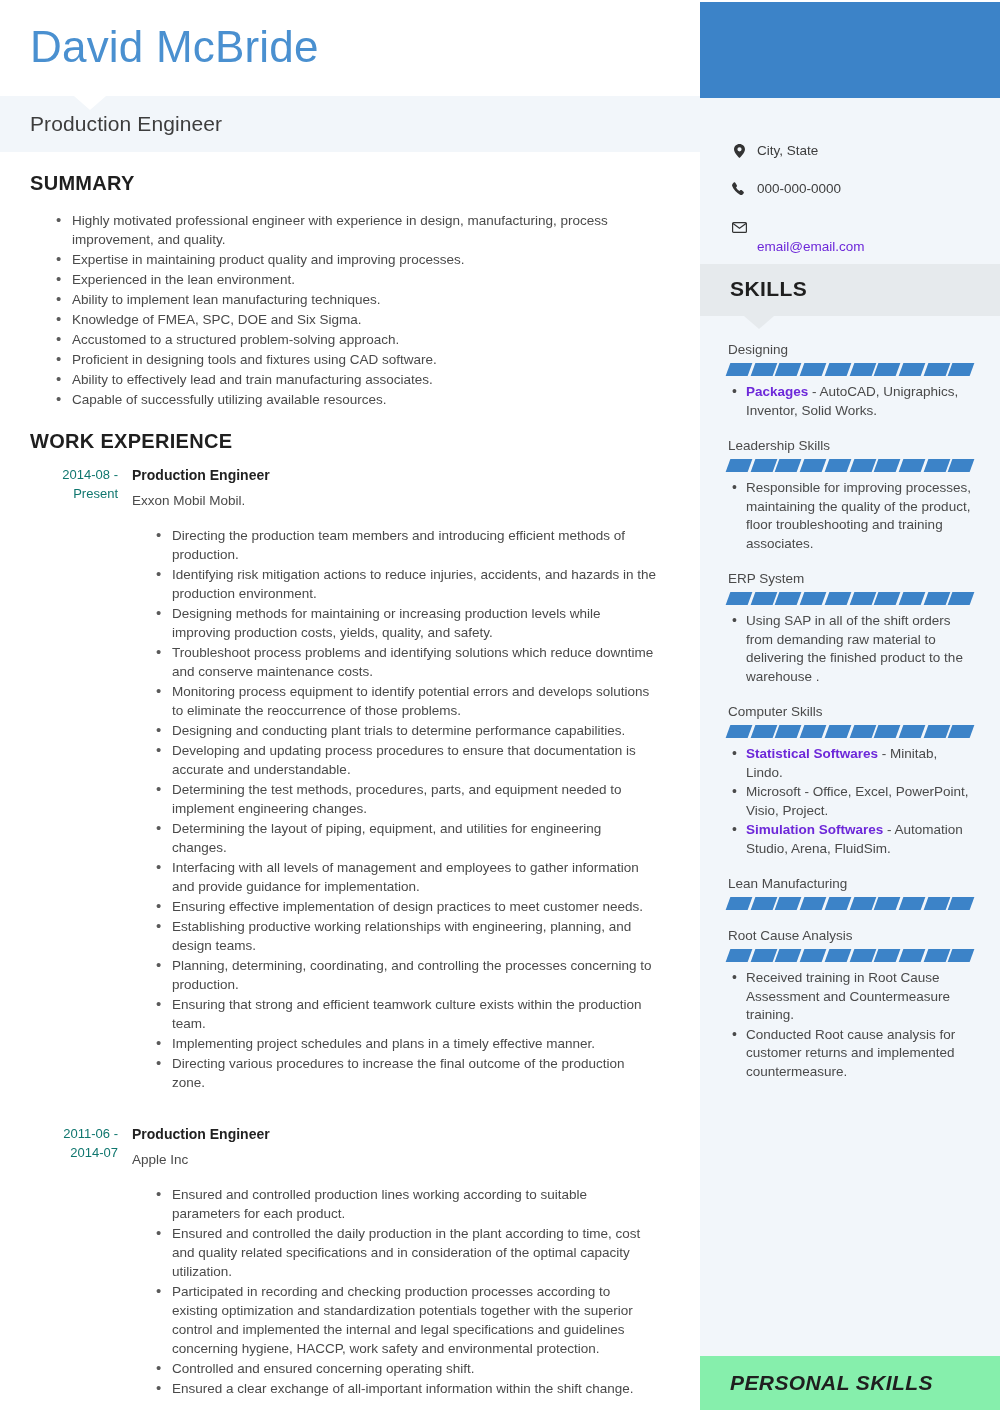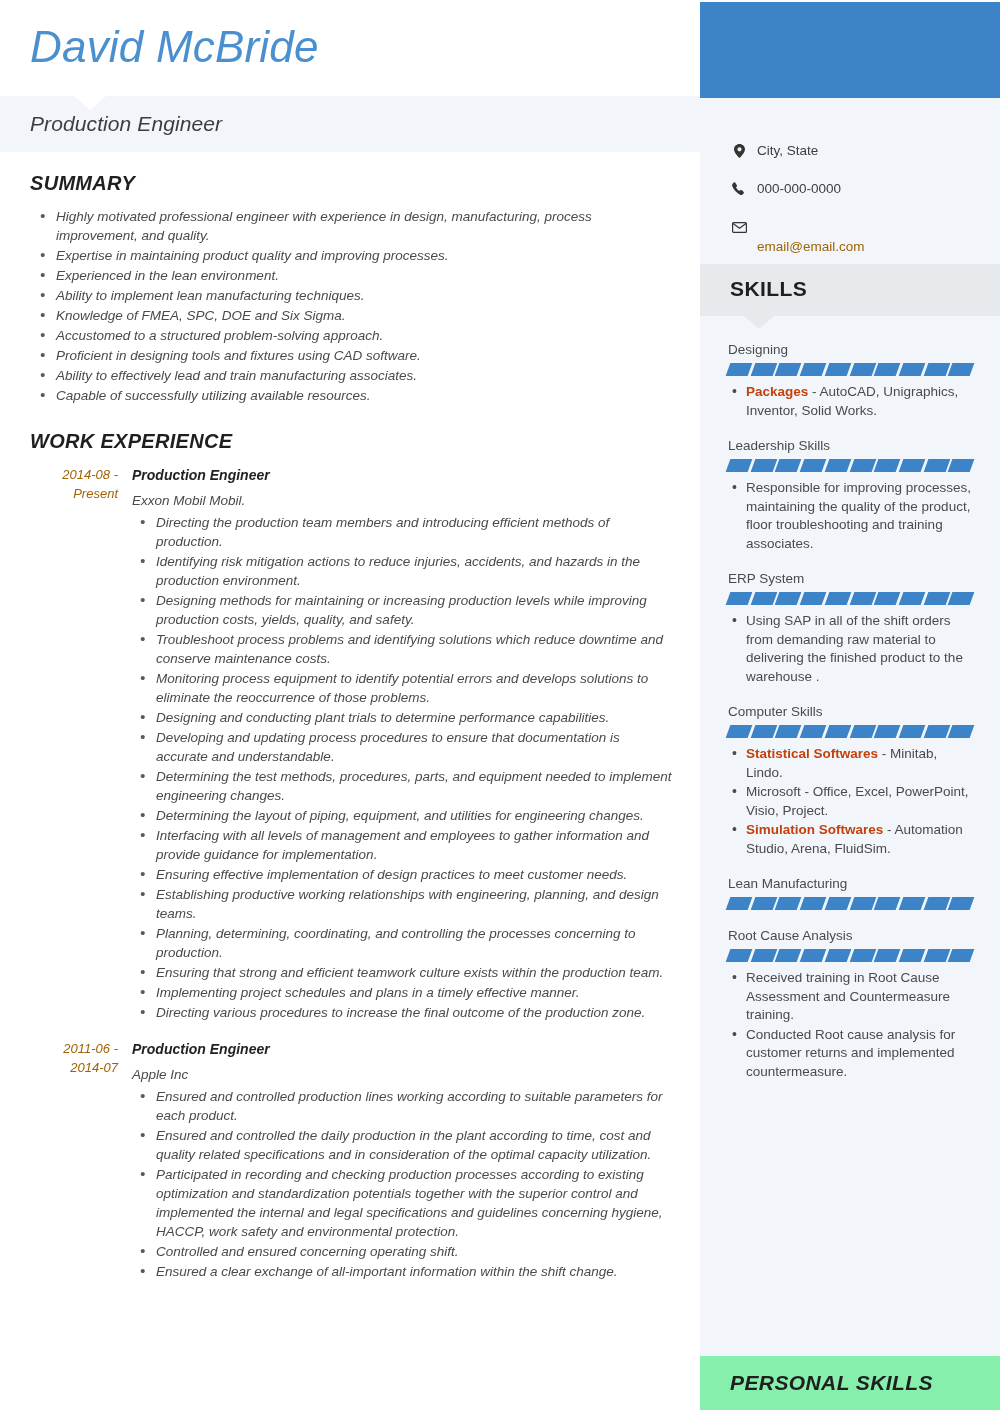--- a/index.html
+++ b/index.html
@@ -14,21 +14,20 @@
     overflow: hidden;
     position: relative;
   }
 
   
   .page { position: relative; width: 1000px; height: 1410px; background:#fff; }
 
   .left-col {
     position: absolute; left:0; top:0; width: 700px; height: 1084px;
     background: #ffffff;
-    font-style: italic;
   }
   .right-col {
     position: absolute; left:700px; top:2px; width: 300px; height: 1410px;
     background: #f2f6fa;
   }
 
   
   .name-block {
     position: absolute; left:0; top:0; width:700px; height:96px;
     background:#ffffff;
@@ -68,21 +67,21 @@
   .contact-row {
     display:flex; align-items:center; height:38px;
     padding-left:30px;
   }
   .contact-ico {
     width:18px; height:16px; display:flex; align-items:center;
     justify-content:center; margin-right:9px; color:#333; flex:none;
   }
   .contact-ico svg { display:block; }
   .contact-text { font-size:13.5px; color:#3d3d3d; line-height:16px; }
-  .contact-text.link { color:#a16207;margin-top:40px; }
+  .contact-text.link { color:#6d28d9;margin-top:40px; }
 
   
   .skills-band {
     position:absolute; left:0; top:262px; width:304px; height:52px;
     background:#e6eaed;
   }
   .skills-band .notch {
     position:absolute; left:44px; bottom:-13px; width:0; height:0;
     border-left: 15px solid transparent;
     border-right: 15px solid transparent;
@@ -108,54 +107,54 @@
   }
   ul.skill-list { margin:0; padding:0 0 0 17px; list-style:none; }
   ul.skill-list li {
     position:relative; font-size:13.5px; line-height:18.5px;
     color:#4a4a4a; margin-bottom:1px; padding-left:1px;
   }
   ul.skill-list li::before {
     content:"\2022"; position:absolute; left:-13px; top:-1px;
     font-size:14px; color:#4a4a4a;
   }
-  ul.skill-list li b { font-weight:700; color:#c2410c; }
+  ul.skill-list li b { font-weight:700; color:#6d28d9; }
 
   
   .personal-band {
     position:absolute; left:0; top:1354px; width:300px; height:56px;
     background:#86efac;
     font-style:italic;
   }
   .personal-band h2 {
     margin:0; position:absolute; left:30px; top:15px;
     font-size: 21px; font-weight:700; color:#1f1f1f; letter-spacing:.4px;
   }
 
   
   .section { position:absolute; left:30px; width:645px; }
   .section h2.sec-title {
     margin:0 0 12px 0; font-size:20px; font-weight:700; color:#1f1f1f;
     letter-spacing:.3px;
   }
-  ul.bullets { margin:0; padding:0; list-style:none; }
+  ul.bullets { margin:16px; padding:0; list-style:none; }
   ul.bullets > li {
     position:relative; padding-left:26px;
     font-size:13.5px; line-height:19px; color:#4a4a4a; margin-bottom:1px;
   }
   ul.bullets > li::before {
     content:"\2022"; position:absolute; left:10px; top:-1px;
     font-size:15px; color:#5a5a5a;
   }
 
   
   .entry { display:flex; margin-bottom:16px; }
   .entry-dates {
     width:102px; flex:none; text-align:right; padding-right:14px;
-    font-size:13px; line-height:19px; color:#a16207;
+    font-size:13px; line-height:19px; color:#0f766e;
   }
   .entry-body { flex:1 1 auto; }
   .entry-role {
     font-size:14px; font-weight:700; color:#222; line-height:20px;
     margin-bottom:6px;
   }
   .entry-org {
     font-size:13.5px; color:#4a4a4a; line-height:19px; margin-bottom:3px;
   }
   .entry-body ul.bullets > li { padding-left:24px; }

